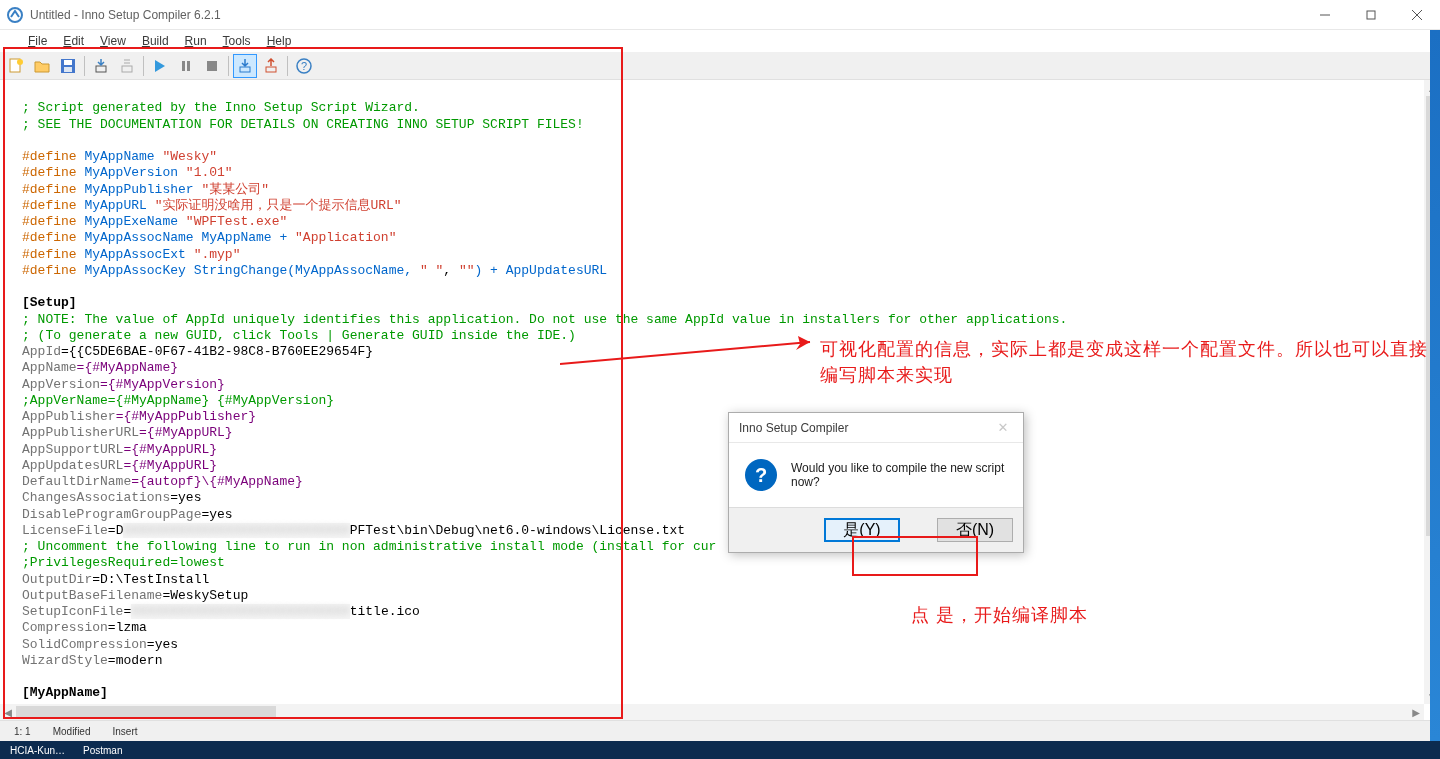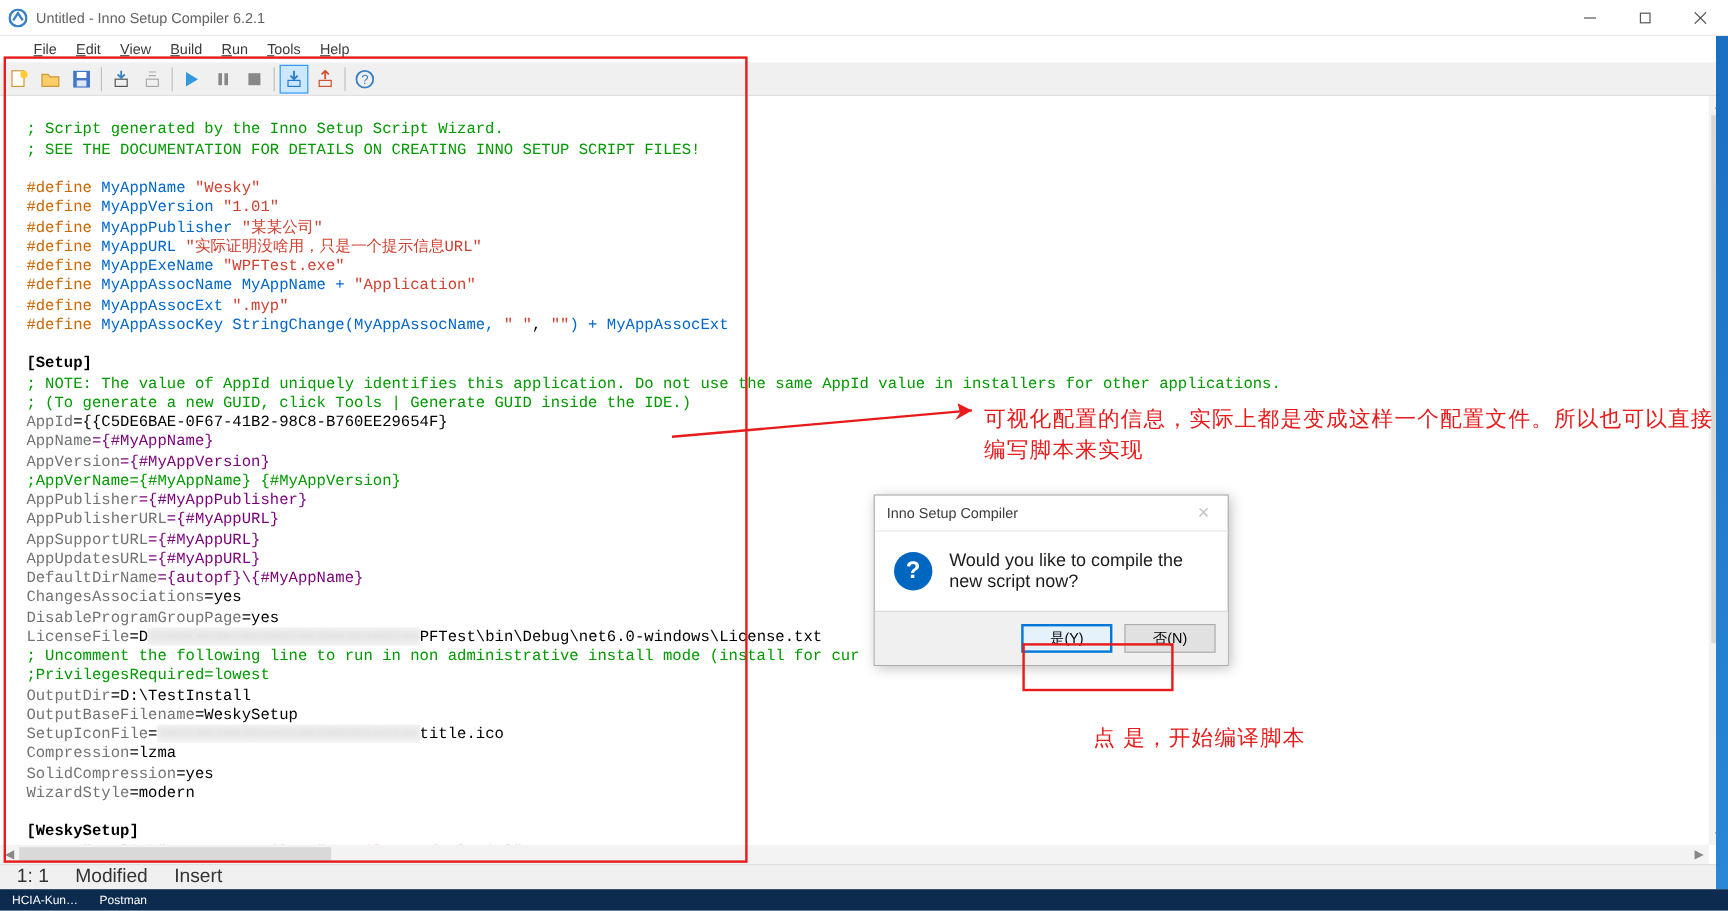--- a/index.html
+++ b/index.html
@@ -32,40 +32,40 @@
   .editor .c-const { color:#7a007a; }
   .editor .blur { color:transparent; text-shadow:0 0 6px #bbb; background:#f5f5f5; }
   
   .vscroll { position:absolute; right:0; top:0; bottom:16px; width:16px; background:#f3f3f3; }
   .vscroll .arrow { height:16px; background:#f3f3f3; display:flex; align-items:center; justify-content:center; color:#888; font-size:10px; }
   .vscroll .thumb { position:absolute; top:16px; left:2px; width:12px; height:440px; background:#d9d9d9; }
   .hscroll { position:absolute; left:0; right:16px; bottom:0; height:16px; background:#f3f3f3; }
   .hscroll .arrow { width:16px; height:16px; display:inline-flex; align-items:center; justify-content:center; color:#888; font-size:10px; }
   .hscroll .thumb { position:absolute; top:2px; left:16px; height:12px; width:260px; background:#d9d9d9; }
   
-  .statusbar { position:absolute; bottom:18px; left:0; right:0; height:21px; background:#f0f0f0; display:flex; align-items:center; gap:10px; padding:0 8px; color:#333; font-size:16px; border-top:1px solid #e0e0e0; }
+  .statusbar { position:absolute; bottom:18px; left:0; right:0; height:21px; background:#f0f0f0; display:flex; align-items:center; gap:10px; padding:0 8px; color:#333; font-size:10px; border-top:1px solid #e0e0e0; }
   .statusbar .cell { padding:0 6px; }
   
   .taskbar { position:absolute; bottom:0; left:0; right:0; height:18px; background:linear-gradient(#0c2b4f,#0c2b4f); display:flex; align-items:center; gap:6px; padding:0 4px; }
   .taskbar .task { color:#fff; font-size:10px; padding:0 6px; }
   .desk-edge { position:absolute; right:0; top:30px; bottom:18px; width:10px; background:linear-gradient(#1b6fc3,#2a86d6); }
   
   .redbox { position:absolute; border:2px solid #e81a1a; pointer-events:none; }
   
   .anno { position:absolute; color:#e81a1a; font-family:"Microsoft YaHei",sans-serif; font-size:18px; letter-spacing:1px; line-height:1.45; }
   .anno-arrow { position:absolute; }
   
   .dialog { position:absolute; left:728px; top:412px; width:296px; background:#fff; border:1px solid #acacac; box-shadow:2px 2px 10px rgba(0,0,0,.25); }
   .dlg-title { height:30px; display:flex; align-items:center; padding:0 10px; font-size:12px; color:#3b3b3b; border-bottom:1px solid #e8e8e8; }
   .dlg-close { margin-left:auto; color:#c8c8c8; width:20px; text-align:center; font-size:13px; }
   .dlg-body { display:flex; padding:16px; align-items:center; gap:14px; }
   .q-icon { width:32px; height:32px; border-radius:50%; background:#0067c0; color:#fff; display:flex; align-items:center; justify-content:center; font-weight:bold; font-size:20px; flex:0 0 32px; }
-  .dlg-msg { font-size:15px; color:#1b1b1b; }
+  .dlg-msg { font-size:12px; color:#1b1b1b; }
   .dlg-btns { background:#f0f0f0; padding:10px; display:flex; justify-content:flex-end; gap:10px; border-top:1px solid #dcdcdc; }
-  .dlg-btn { min-width:76px; height:24px; background:#e1e1e1; border:1px solid #adadad; font-size:12px; }
+  .dlg-btn { min-width:76px; height:24px; background:#e1e1e1; border:1px solid #adadad; font-size:16px;margin-left:27px; }
   .dlg-btn.default { border:2px solid #0078d7; background:#e5f1fb; }
   .dlg-yes-highlight { position:absolute; border:2px solid #e81a1a; }
 </style>
 </head>
 <body>
 
 <div class="titlebar">
   <span class="title-icon">
     <svg width="16" height="16">
         <circle cx="8" cy="8" r="7" fill="#fff" stroke="#3a80c4" stroke-width="2"></circle>
@@ -179,21 +179,21 @@
 <span class="c-comment">; Script generated by the Inno Setup Script Wizard.</span>
 <span class="c-comment">; SEE THE DOCUMENTATION FOR DETAILS ON CREATING INNO SETUP SCRIPT FILES!</span>
 
 <span class="c-dir">#define</span><span class="c-def"> MyAppName </span><span class="c-str">"Wesky"</span>
 <span class="c-dir">#define</span><span class="c-def"> MyAppVersion </span><span class="c-str">"1.01"</span>
 <span class="c-dir">#define</span><span class="c-def"> MyAppPublisher </span><span class="c-str">"某某公司"</span>
 <span class="c-dir">#define</span><span class="c-def"> MyAppURL </span><span class="c-str">"实际证明没啥用，只是一个提示信息URL"</span>
 <span class="c-dir">#define</span><span class="c-def"> MyAppExeName </span><span class="c-str">"WPFTest.exe"</span>
 <span class="c-dir">#define</span><span class="c-def"> MyAppAssocName MyAppName + </span><span class="c-str">"Application"</span>
 <span class="c-dir">#define</span><span class="c-def"> MyAppAssocExt </span><span class="c-str">".myp"</span>
-<span class="c-dir">#define</span><span class="c-def"> MyAppAssocKey StringChange(MyAppAssocName, </span><span class="c-str">" "</span>, <span class="c-str">""</span><span class="c-def">) + MyAppAssocExt</span>
+<span class="c-dir">#define</span><span class="c-def"> MyAppAssocKey StringChange(MyAppAssocName, </span><span class="c-str">" "</span>, <span class="c-str">""</span><span class="c-def">) + AppUpdatesURL</span>
 
 <span class="c-sec">[Setup]</span>
 <span class="c-comment">; NOTE: The value of AppId uniquely identifies this application. Do not use the same AppId value in installers for other applications.</span>
 <span class="c-comment">; (To generate a new GUID, click Tools | Generate GUID inside the IDE.)</span>
 <span class="c-key">AppId</span><span>={{C5DE6BAE-0F67-41B2-98C8-B760EE29654F}</span>
 <span class="c-key">AppName</span><span class="c-const">={#MyAppName}</span>
 <span class="c-key">AppVersion</span><span class="c-const">={#MyAppVersion}</span>
 <span class="c-comment">;AppVerName={#MyAppName} {#MyAppVersion}</span>
 <span class="c-key">AppPublisher</span><span class="c-const">={#MyAppPublisher}</span>
 <span class="c-key">AppPublisherURL</span><span class="c-const">={#MyAppURL}</span>
@@ -205,21 +205,21 @@
 <span class="c-key">LicenseFile</span><span>=D</span><span class="blur">XXXXXXXXXXXXXXXXXXXXXXXXXXXXX</span><span>PFTest\bin\Debug\net6.0-windows\License.txt</span>
 <span class="c-comment">; Uncomment the following line to run in non administrative install mode (install for cur</span>
 <span class="c-comment">;PrivilegesRequired=lowest</span>
 <span class="c-key">OutputDir</span><span>=D:\TestInstall</span>
 <span class="c-key">OutputBaseFilename</span><span>=WeskySetup</span>
 <span class="c-key">SetupIconFile</span><span>=</span><span class="blur">XXXXXXXXXXXXXXXXXXXXXXXXXXXX</span><span>title.ico</span>
 <span class="c-key">Compression</span><span>=lzma</span>
 <span class="c-key">SolidCompression</span><span>=yes</span>
 <span class="c-key">WizardStyle</span><span>=modern</span>
 
-<span class="c-sec">[WeskySetup]</span>
+<span class="c-sec">[MyAppName]</span>
 <span class="c-key">Name</span><span>: </span><span class="c-str">"english"</span><span>; </span><span class="c-key">MessagesFile</span><span>: </span><span class="c-str">"compiler:Default.isl"</span>
 
 
   </div>
   <div class="vscroll">
     <div class="arrow">▲</div>
     <div class="thumb"></div>
     <div class="arrow" style="position:absolute;bottom:0;width:100%;">▼</div>
   </div>
   <div class="hscroll">

